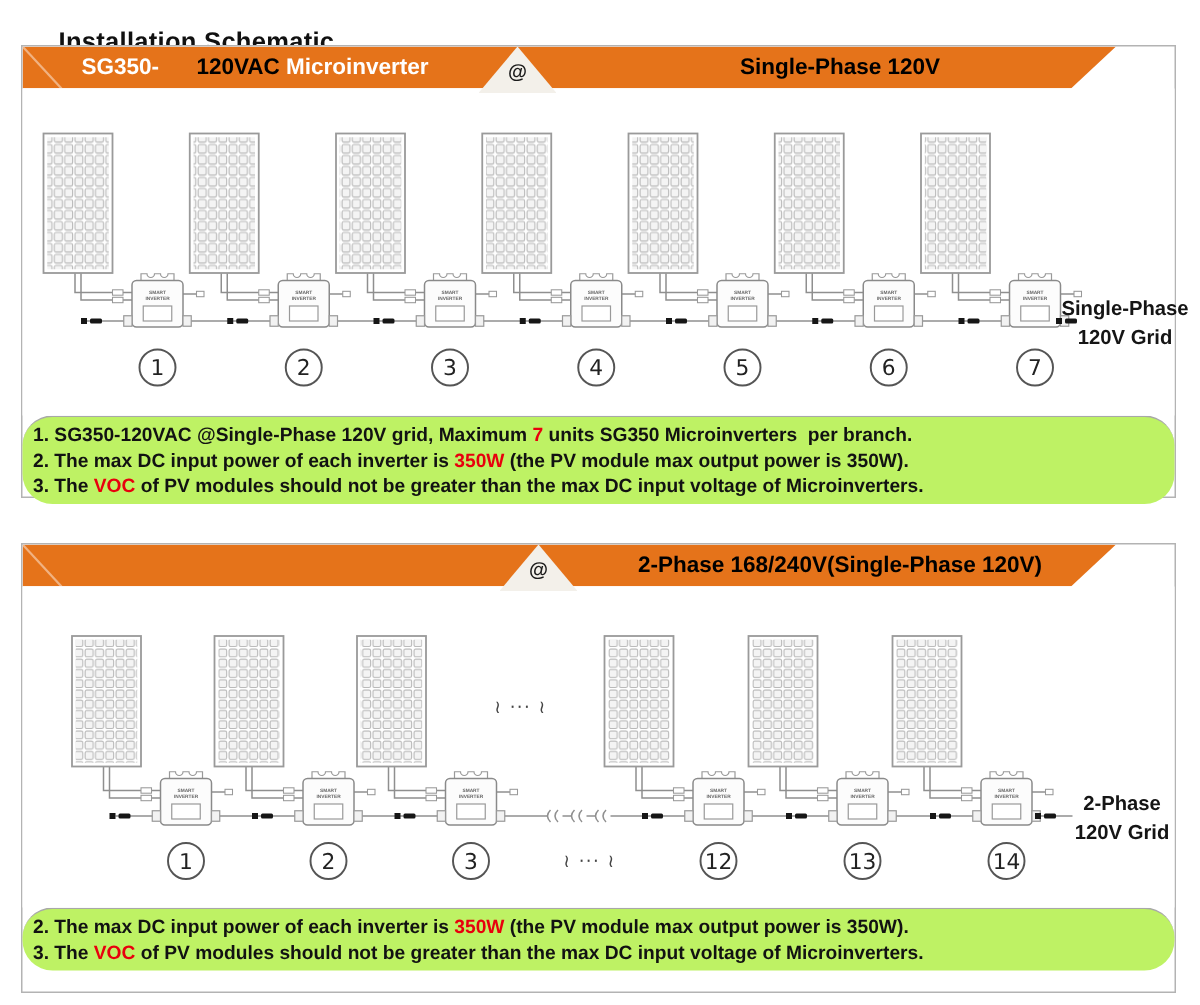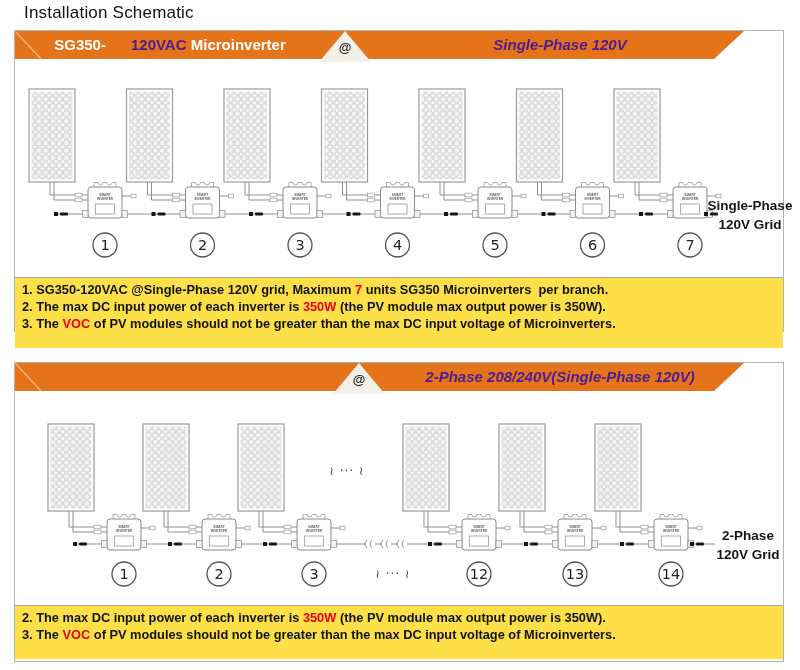--- a/index.html
+++ b/index.html
@@ -1,42 +1,42 @@
 <!DOCTYPE html>
 <html><head>
 <meta charset="utf-8">
 <style>
   html,body{margin:0;padding:0;background:#fff;}
   .page{position:relative;width:800px;height:670px;background:#fff;
         font-family:"Liberation Sans",sans-serif;overflow:hidden;}
-  .page-title{position:absolute;top:3px;left:24px;margin:0;font-size:17px;
-        font-weight:normal;color:#111;letter-spacing:.2px;}
+  .page-title{position:absolute;top:3px;left:24px;margin:15px;font-size:17px;
+        font-weight:bold;color:#111;letter-spacing:.2px;}
   .panel{position:absolute;left:14px;width:770px;border:1px solid #b3b3b3;
         background:#fff;box-sizing:border-box;}
   .panel-1{top:30px;height:302px;}
   .panel-2{top:362px;height:300px;}
   .banner{position:relative;height:28px;}
   .banner-bar{position:absolute;left:0;top:0;right:0;bottom:0;background:#E5731A;
         clip-path:polygon(0 0,729px 0,699px 100%,0 100%);}
   .corner{position:absolute;left:0;top:0;}
   .b-left{position:absolute;left:5px;width:300px;top:0;line-height:28px;text-align:center;
         color:#fff;font-weight:bold;font-size:15px;}
   .b-right{position:absolute;left:370px;width:350px;top:0;line-height:28px;text-align:center;
-        color:#4c1d95;font-weight:bold;font-size:15px;font-style:italic;}
-  .hl{color:#4c1d95;margin-left:25px;}
+        color:#000000;font-weight:bold;font-size:15px;}
+  .hl{color:#000000;margin-left:25px;}
   .at-tri{position:absolute;top:0;width:52px;height:31px;background:#F3F0EA;
         clip-path:polygon(50% 0,100% 100%,0 100%);text-align:center;z-index:2;}
   .panel-1 .at-tri{left:304px;}
   .panel-2 .at-tri{left:318px;}
   .at-tri span{display:inline-block;margin-top:9px;font-size:13px;font-weight:bold;color:#1a1a1a;}
   .diagram{position:relative;background:#fff;}
   .panel-1 .diagram{height:218px;}
   .panel-2 .diagram{height:214px;}
   .diagram svg{display:block;overflow:visible;}
-  .notes{border-top:1px solid #a8a8a8;background:#fde047;padding:3px 6px 16px 7px;}
+  .notes{border-top:1px solid #a8a8a8;background:#bef264;padding:3px 6px 4px 7px;border-radius:20px;}
   .note{margin:0;font-size:12.8px;font-weight:bold;color:#121212;line-height:17px;
         white-space:pre-wrap;}
   .note .red{color:#E8000D;}
 </style>
 </head>
 <body>
 
 <div class="page">
   <h1 class="page-title">Installation Schematic</h1>
 
@@ -220,21 +220,21 @@
       <p class="note"><span>3. The </span><span class="red">VOC</span><span> of PV modules should not be greater than the max DC input voltage of Microinverters.</span></p>
     </div>
   </section>
 
   <section class="panel panel-2">
     <div class="banner">
       <div class="banner-bar">
         <svg class="corner" width="30" height="28">
           <line x1="0" y1="0" x2="26" y2="28" stroke="rgba(255,255,255,0.45)" stroke-width="1.5"></line>
         </svg>
-        <div class="b-right">2-Phase 208/240V(Single-Phase 120V)</div>
+        <div class="b-right">2-Phase 168/240V(Single-Phase 120V)</div>
       </div>
       <div class="at-tri">
         <span>@</span>
       </div>
     </div>
     <div class="diagram" id="diagram-1">
         <svg viewBox="0 0 770 214" width="770" height="214">
           <defs>
             <pattern id="cells2" width="6.85" height="6.83" patternUnits="userSpaceOnUse">
               <rect x="0.7" y="0.7" width="5.3" height="5.23" rx="1.1" fill="#f4f4f4" stroke="#b7b7b7" stroke-width="0.7"></rect>

